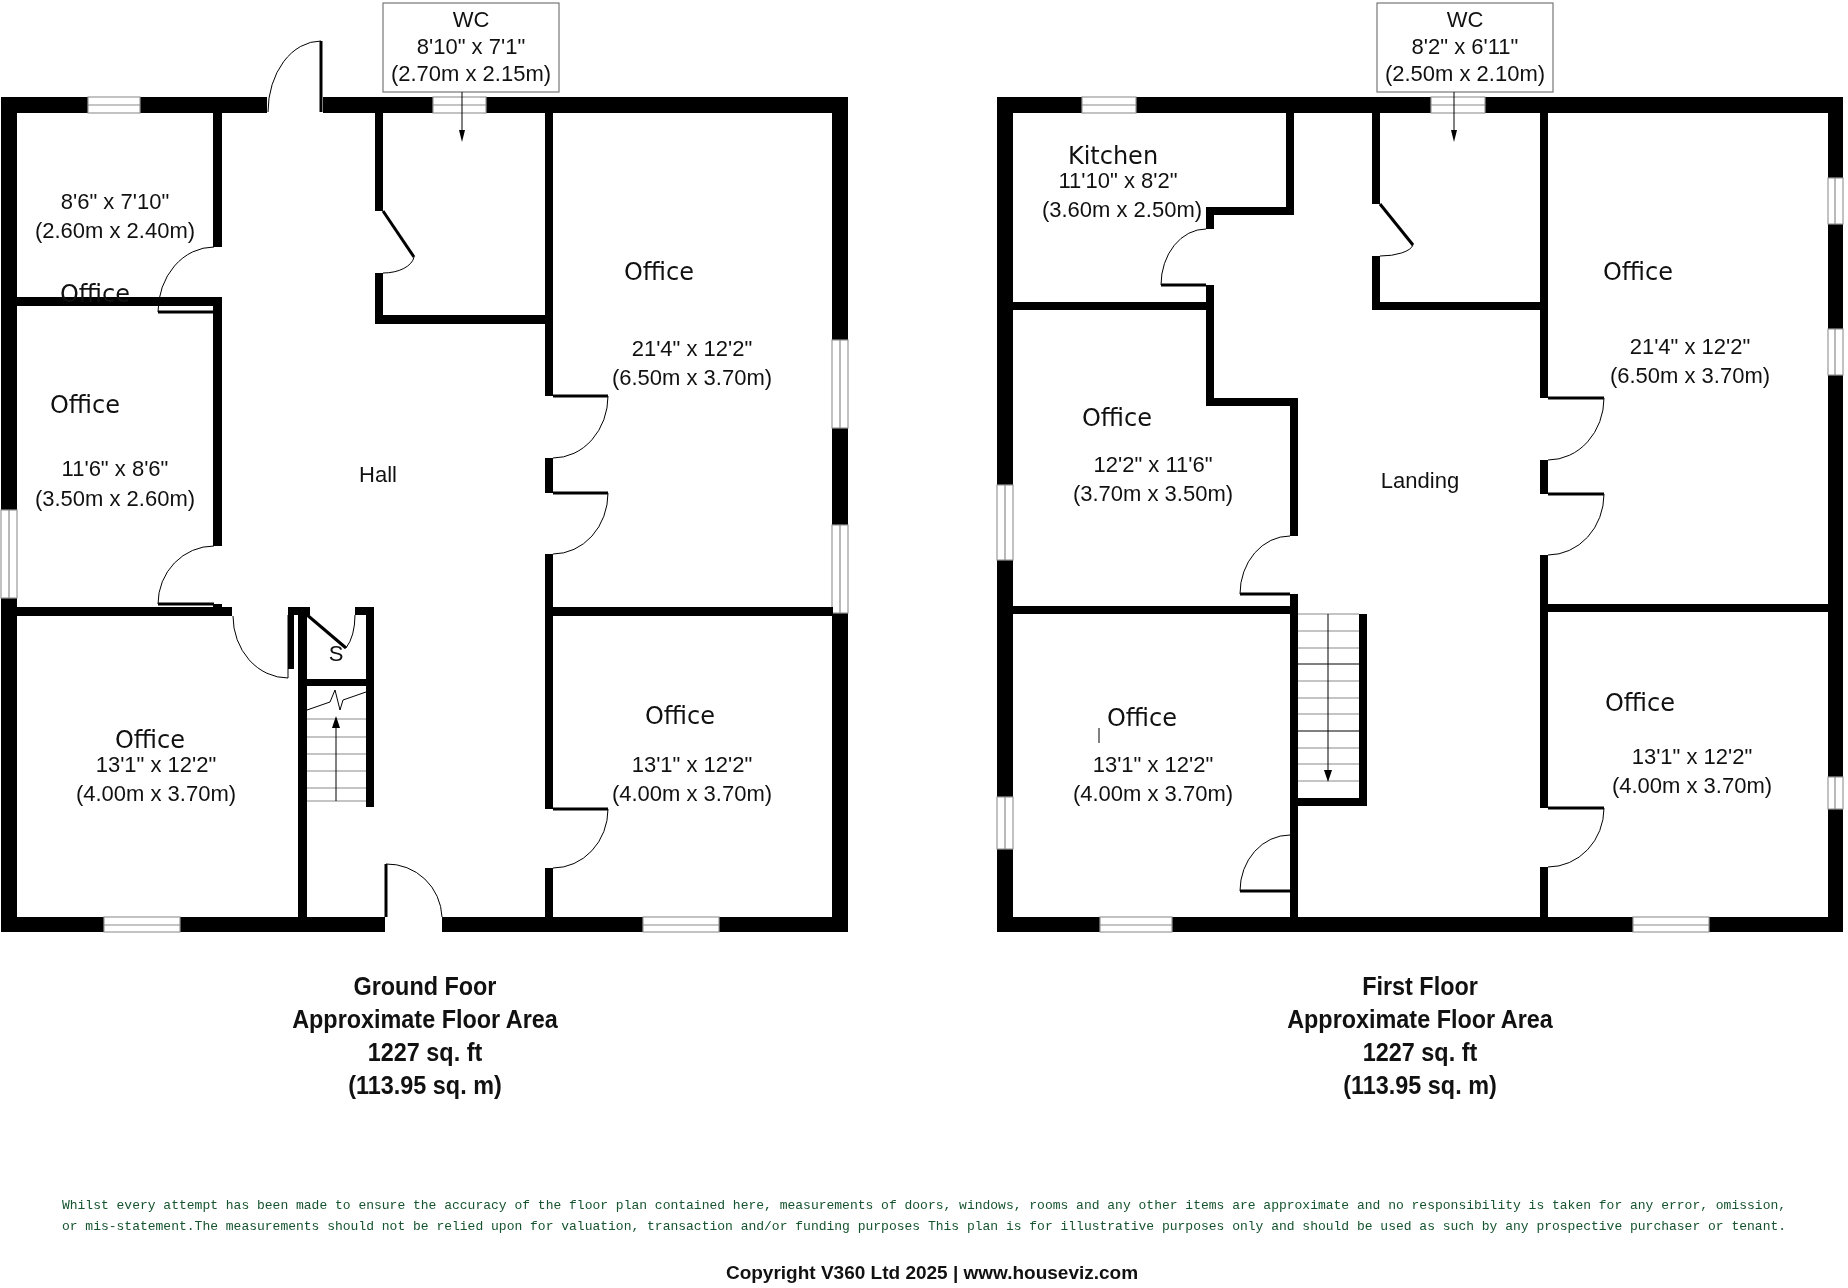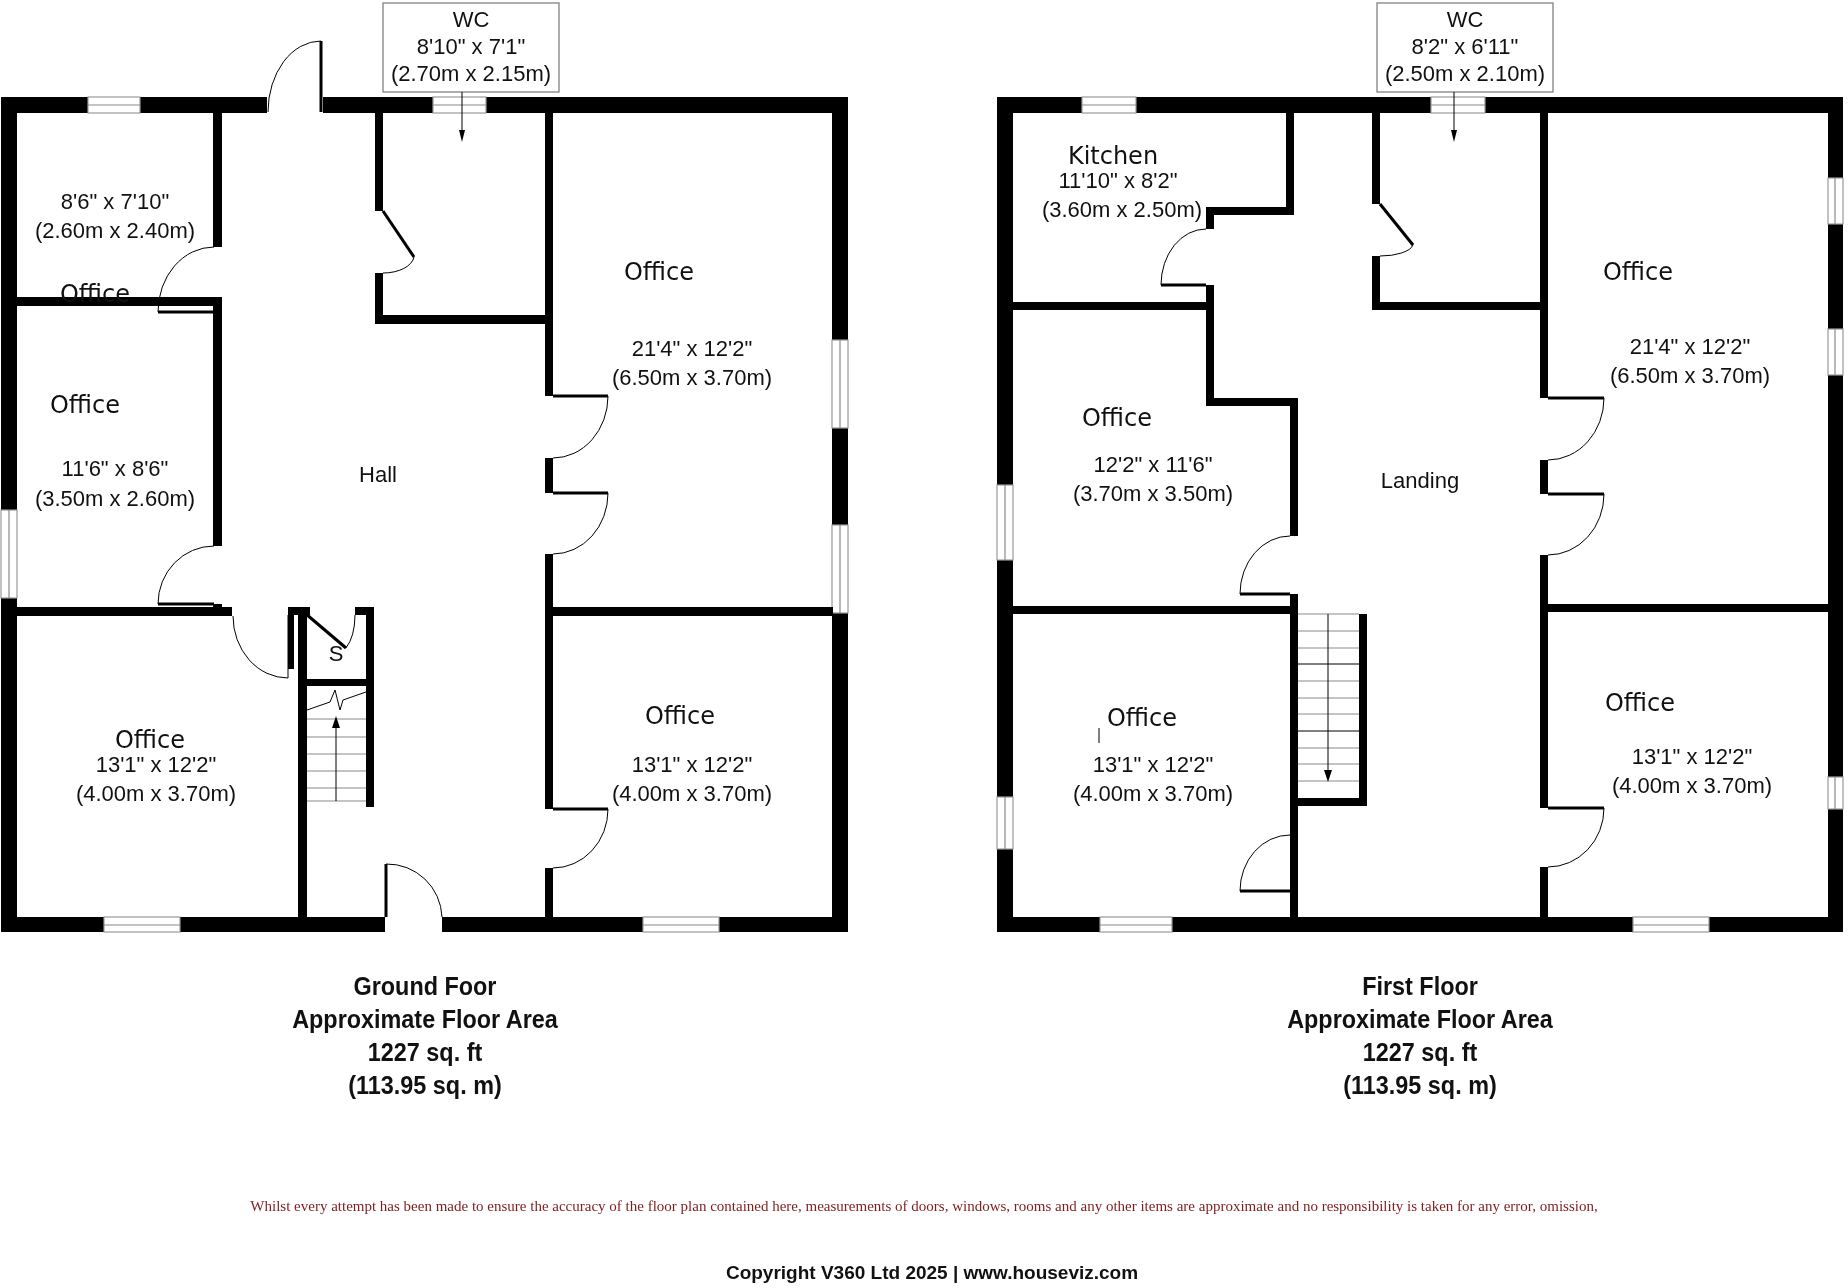--- a/index.html
+++ b/index.html
@@ -9,21 +9,21 @@
   .thin { stroke: #000000; stroke-width: 1; fill: none; }
   .leaf { stroke: #000000; stroke-width: 3; fill: none; }
   .win { fill: #ffffff; stroke: #9a9a9a; stroke-width: 1.2; }
   .tread { stroke: #8a8a8a; stroke-width: 1.2; }
   .room-name { font-family: "DejaVu Sans", sans-serif; font-size: 24px; fill: #111; }
   .room-dim { font-family: "Liberation Sans", sans-serif; font-size: 22px; fill: #111; }
   .label-box { fill: #ffffff; stroke: #777; stroke-width: 1.2; }
   .caption { position: absolute; text-align: center; font-family: "Liberation Sans", sans-serif;
              font-weight: bold; font-size: 26px; line-height: 33px; color: #111; width: 500px; transform: scaleX(0.9); }
   .disclaimer { position: absolute; left: 0; top: 1196px; width: 1848px; text-align: center;
-                font-family: Liberation Serif, serif; font-size: 15px; line-height: 20.5px; color: #7f1d1d; }
+                font-family: Liberation Mono, monospace; font-size: 13px; line-height: 20.5px; color: #14532d; }
   .disclaimer p { margin: 0; }
   .copyright { position: absolute; left: 8px; top: 1262px; width: 1848px; text-align: center;
                font-family: "Liberation Sans", sans-serif; font-weight: bold; font-size: 19px; color: #111; }
 </style>
 </head>
 <body>
 
 <svg class="plan" viewBox="0 0 1848 1288" xmlns="http://www.w3.org/2000/svg">
 
   <g>
@@ -297,14 +297,15 @@
 </div>
 <div class="caption" style="left:1170px; top:970px;">
   <div>First Floor</div>
   <div>Approximate Floor Area</div>
   <div>1227 sq. ft</div>
   <div>(113.95 sq. m)</div>
 </div>
 
 <div class="disclaimer">
   <p>Whilst every attempt has been made to ensure the accuracy of the floor plan contained here, measurements of doors, windows, rooms and any other items are approximate and no responsibility is taken for any error, omission,</p>
+  <p>or mis-statement.The measurements should not be relied upon for valuation, transaction and/or funding purposes This plan is for illustrative purposes only and should be used as such by any prospective purchaser or tenant.</p>
 </div>
 <div class="copyright">Copyright V360 Ltd 2025 | www.houseviz.com</div>
 
 </body></html>

